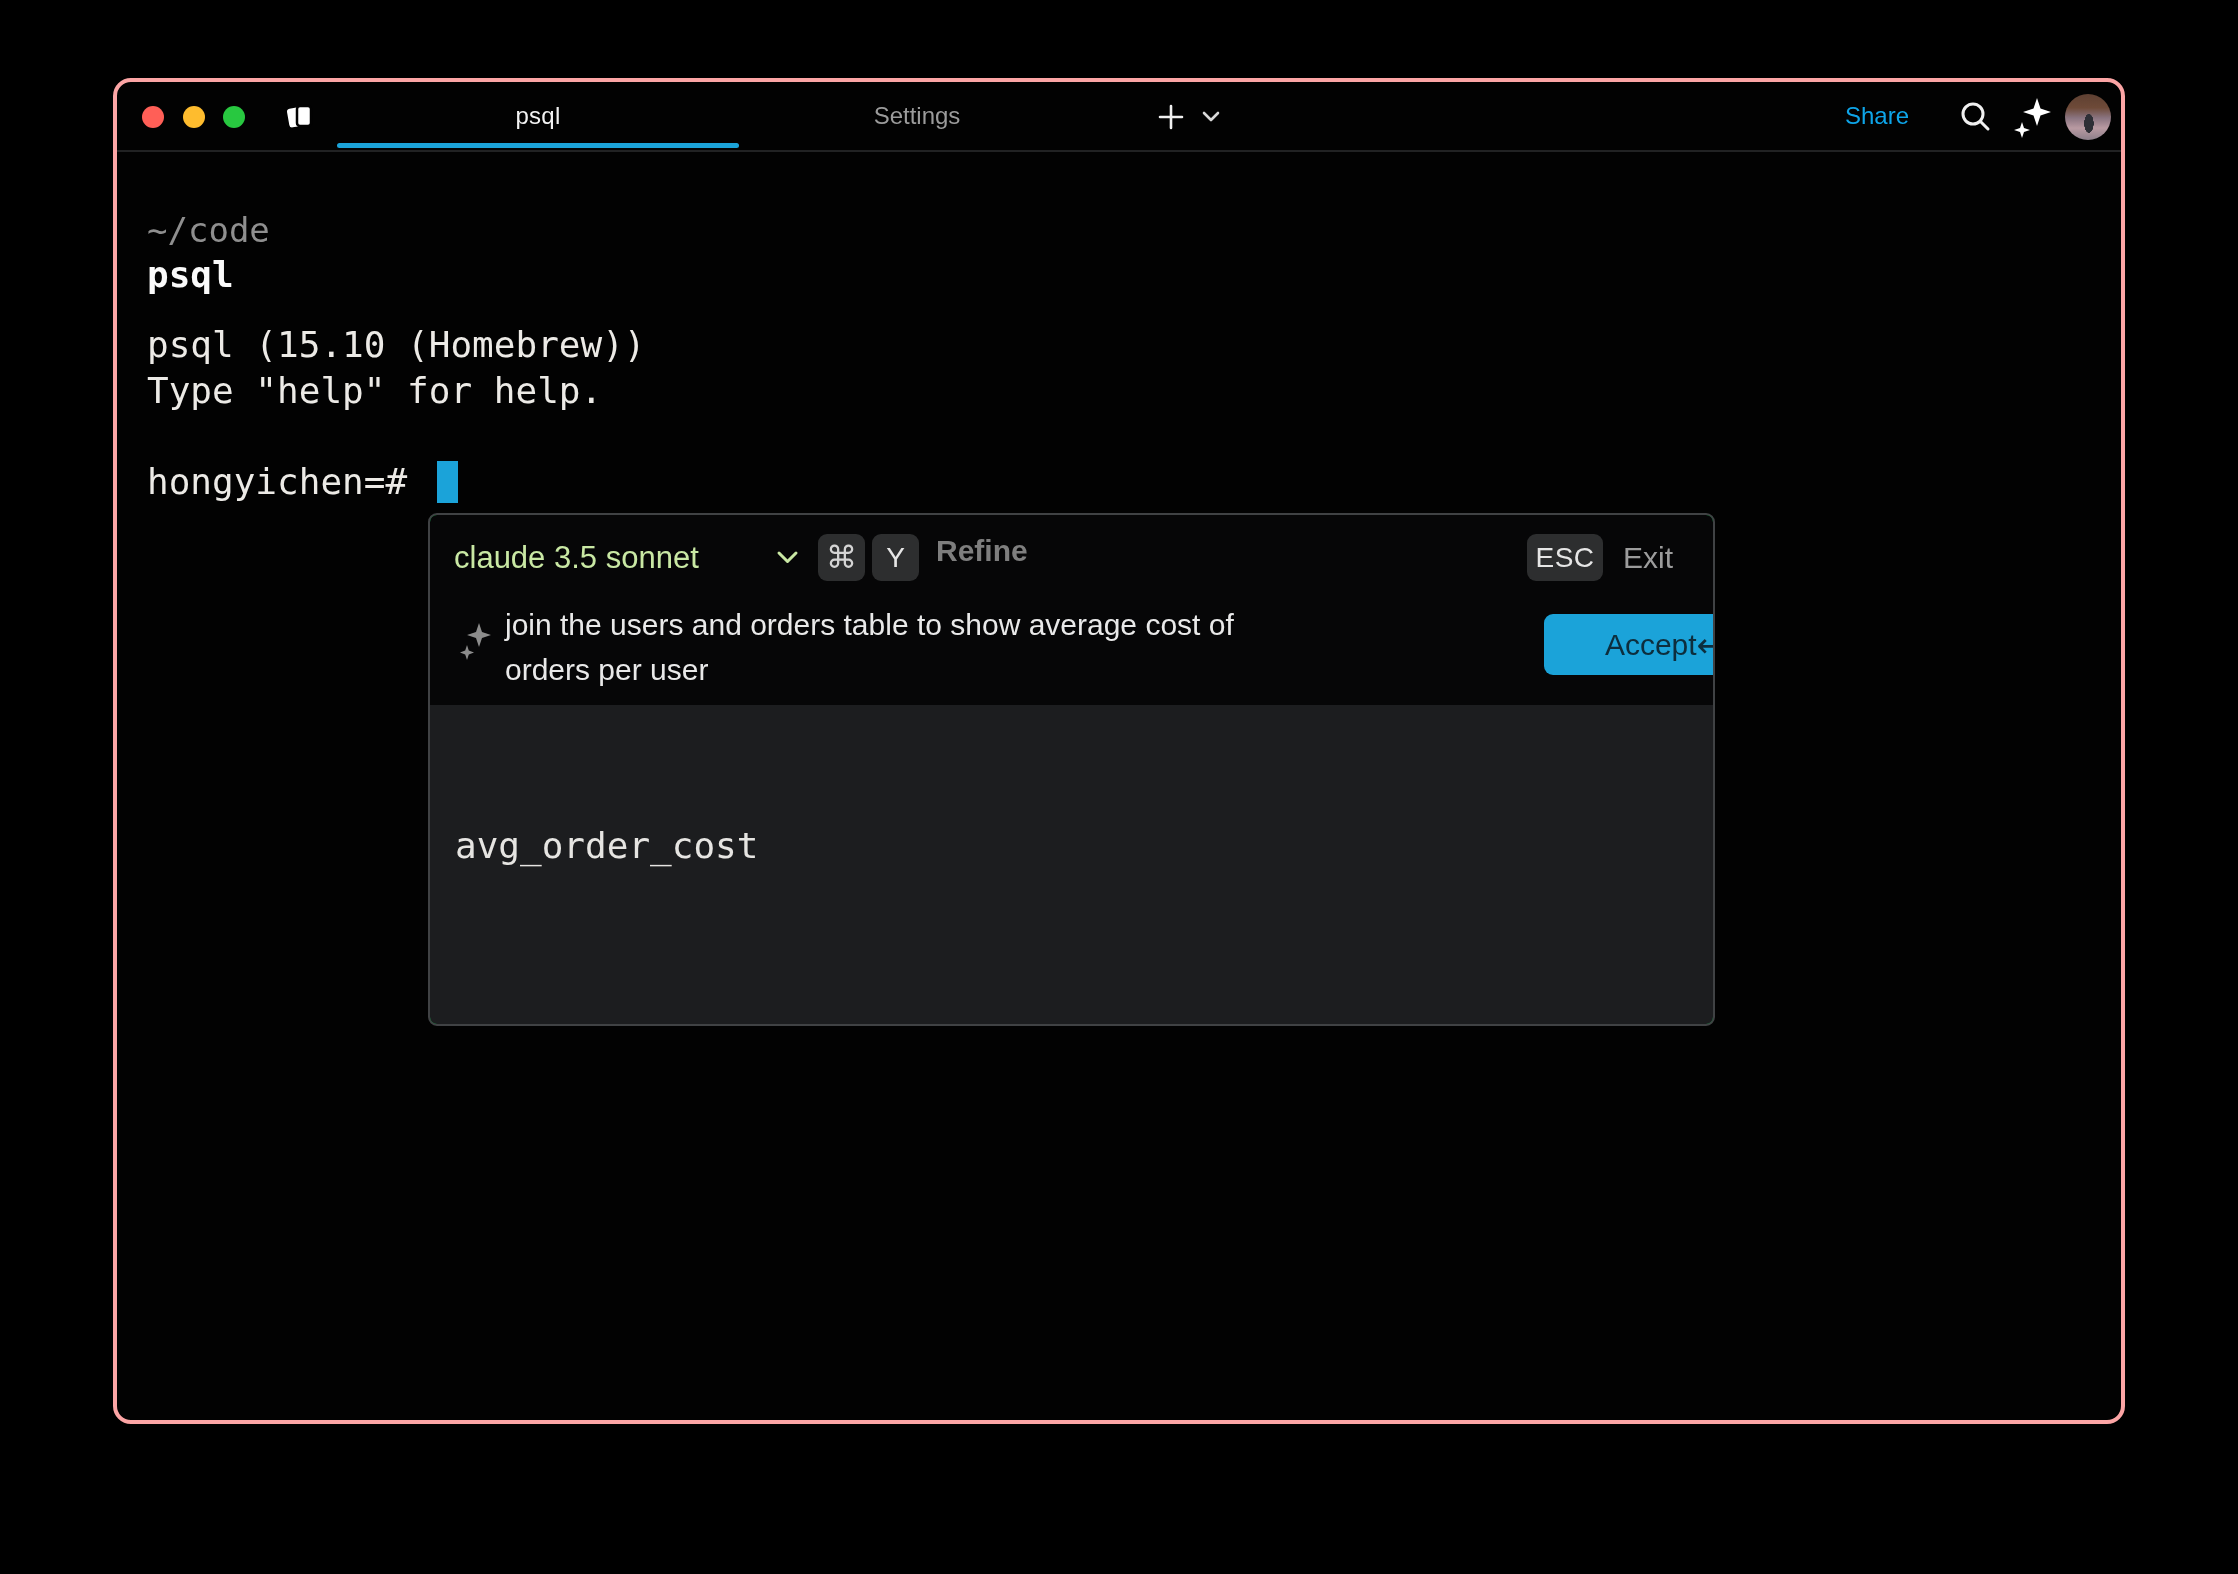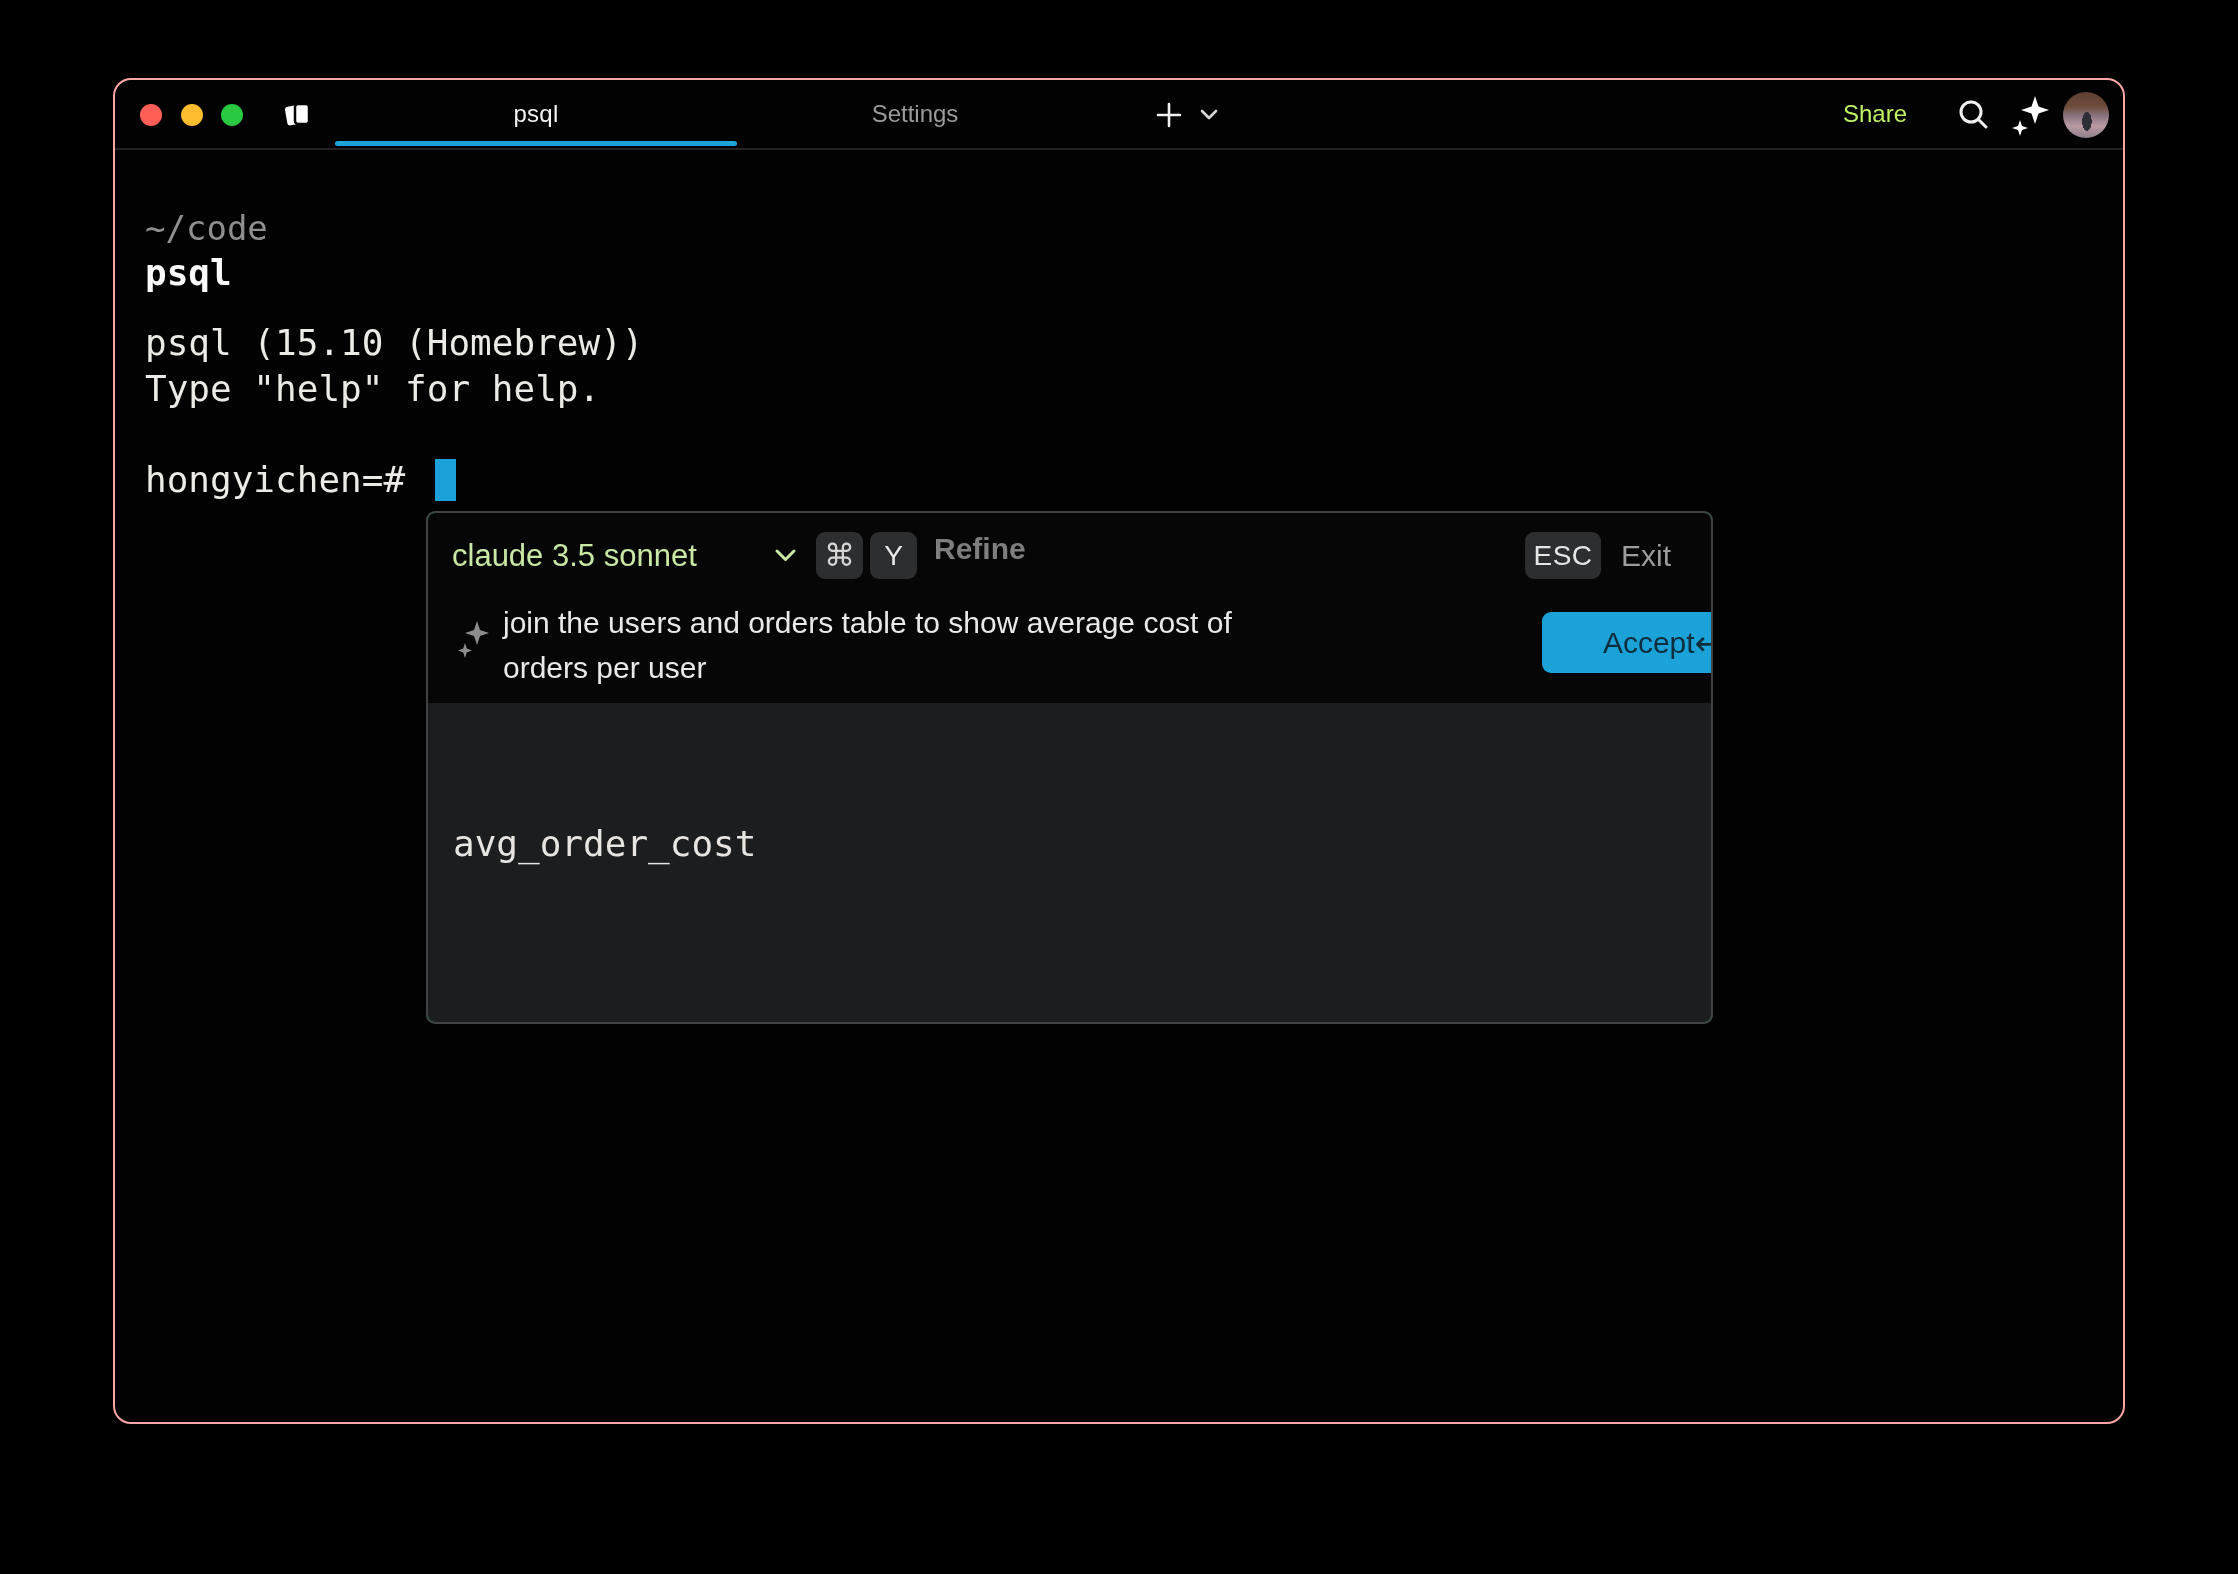--- a/index.html
+++ b/index.html
@@ -1,21 +1,21 @@
 <!DOCTYPE html>
 <html><head>
 <meta charset="utf-8">
 <style>
   * { margin: 0; padding: 0; box-sizing: border-box; }
   html, body { width: 2238px; height: 1574px; background: #000; overflow: hidden; }
   body { font-family: "Liberation Sans", sans-serif; }
 
   .window {
     position: absolute; left: 113px; top: 78px; width: 2012px; height: 1346px;
-    background: #020202; border: 2px solid #fca5a5; border-radius: 18px;
+    background: #020202; border: 4px solid #fca5a5; border-radius: 18px;
   }
 
   
   .tabbar {
     position: absolute; left: 0; top: 0; width: 100%; height: 70px;
     border-bottom: 2px solid #212223;
   }
   .traffic { position: absolute; top: 24px; width: 22px; height: 22px; border-radius: 50%; }
   .t-red    { left: 25px;  background: #ff5f57; }
   .t-yellow { left: 66px;  background: #febc2e; }
@@ -24,21 +24,21 @@
   .pages-icon { position: absolute; left: 168px; top: 20px; width: 30px; height: 30px; }
 
   .tab { position: absolute; top: 0; height: 68px; display: flex; align-items: center; justify-content: center; }
   .tab-active { left: 220px; width: 402px; color: #f2f2f2; font-size: 24px; letter-spacing: .3px; }
   .tab-underline { position: absolute; left: 0; top: 61px; width: 402px; height: 5px; background: #1ba3d9; border-radius: 3px; }
   .tab-inactive { left: 700px; width: 200px; color: #9b9b9b; font-size: 24px; }
 
   .plus-btn { position: absolute; left: 1040px; top: 21px; width: 28px; height: 28px; }
   .tab-chevron { position: absolute; left: 1083px; top: 27px; width: 22px; height: 16px; }
 
-  .share-label { position: absolute; left: 1728px; top: 0; height: 68px; display: flex; align-items: center; color: #bef264; font-size: 24px; }
+  .share-label { position: absolute; left: 1728px; top: 0; height: 68px; display: flex; align-items: center; color: #0ea5e9; font-size: 24px; }
   .search-btn { position: absolute; left: 1840px; top: 16px; width: 38px; height: 38px; }
   .sparkles-btn { position: absolute; left: 1896px; top: 14px; width: 40px; height: 42px; }
   .avatar {
     position: absolute; left: 1948px; top: 12px; width: 46px; height: 46px; border-radius: 50%;
     background:
       radial-gradient(ellipse 8px 16px at 52% 64%, #2e2f36 58%, rgba(0,0,0,0) 60%),
       linear-gradient(180deg, #5e4032 0%, #6e4a38 30%, #8a7480 52%, #b99aa2 74%, #8d7f8a 100%);
   }
 
   

